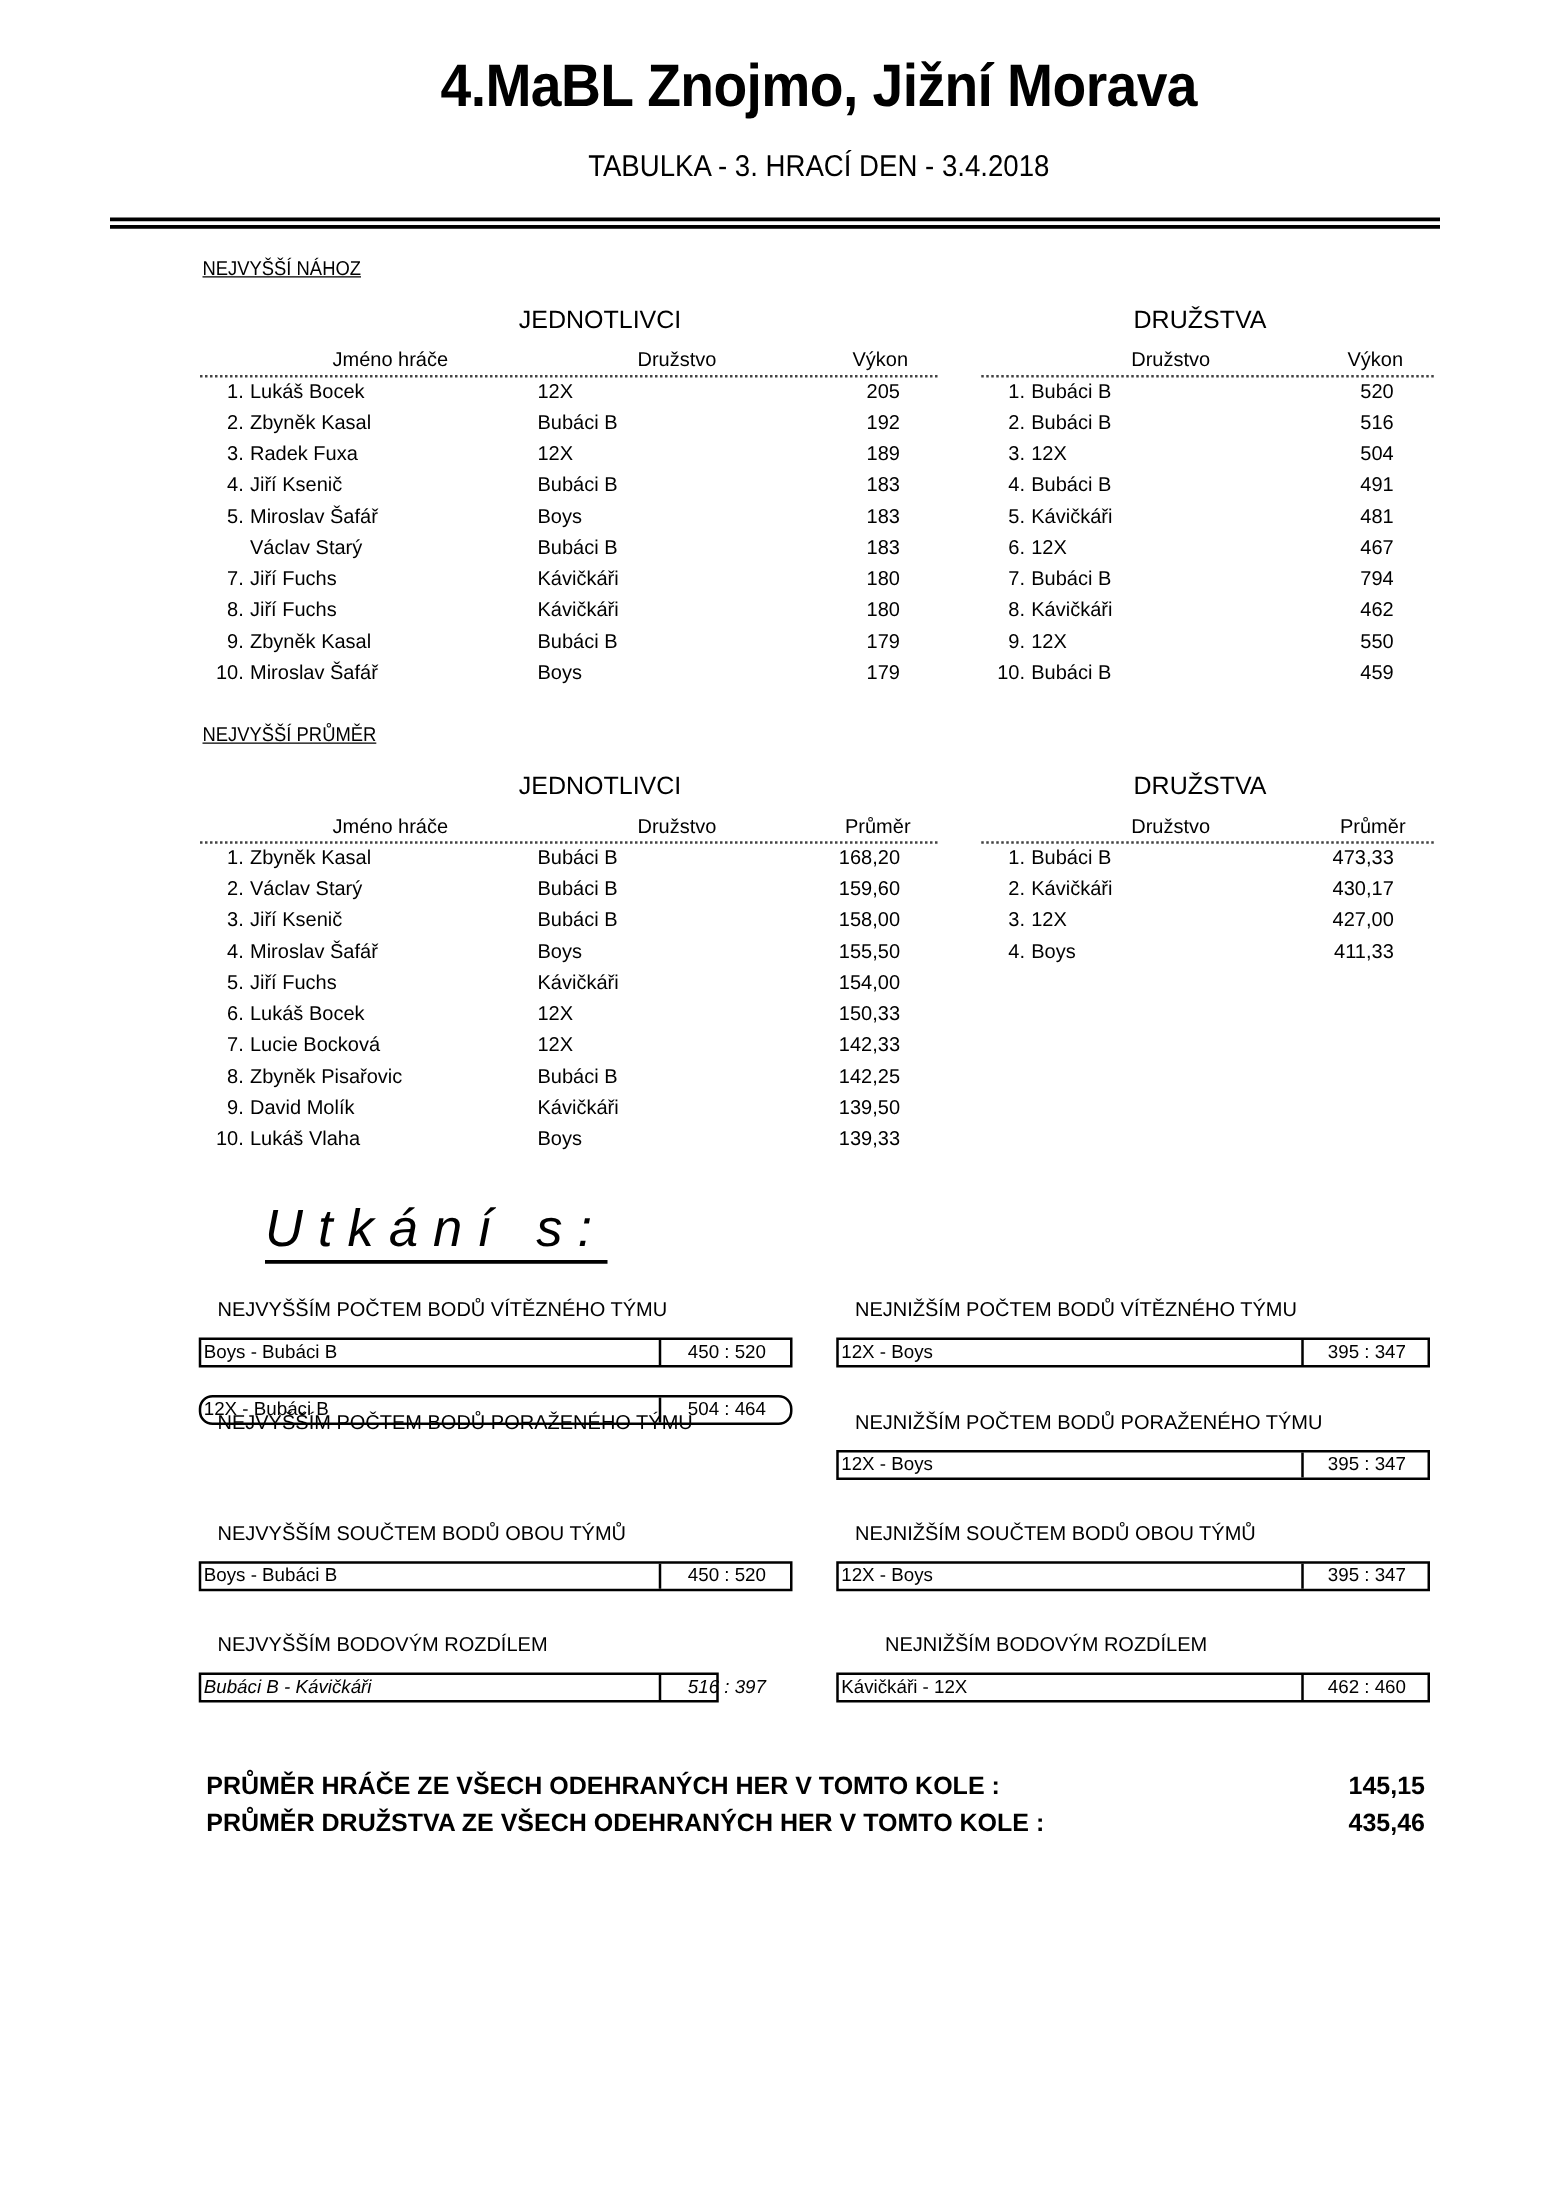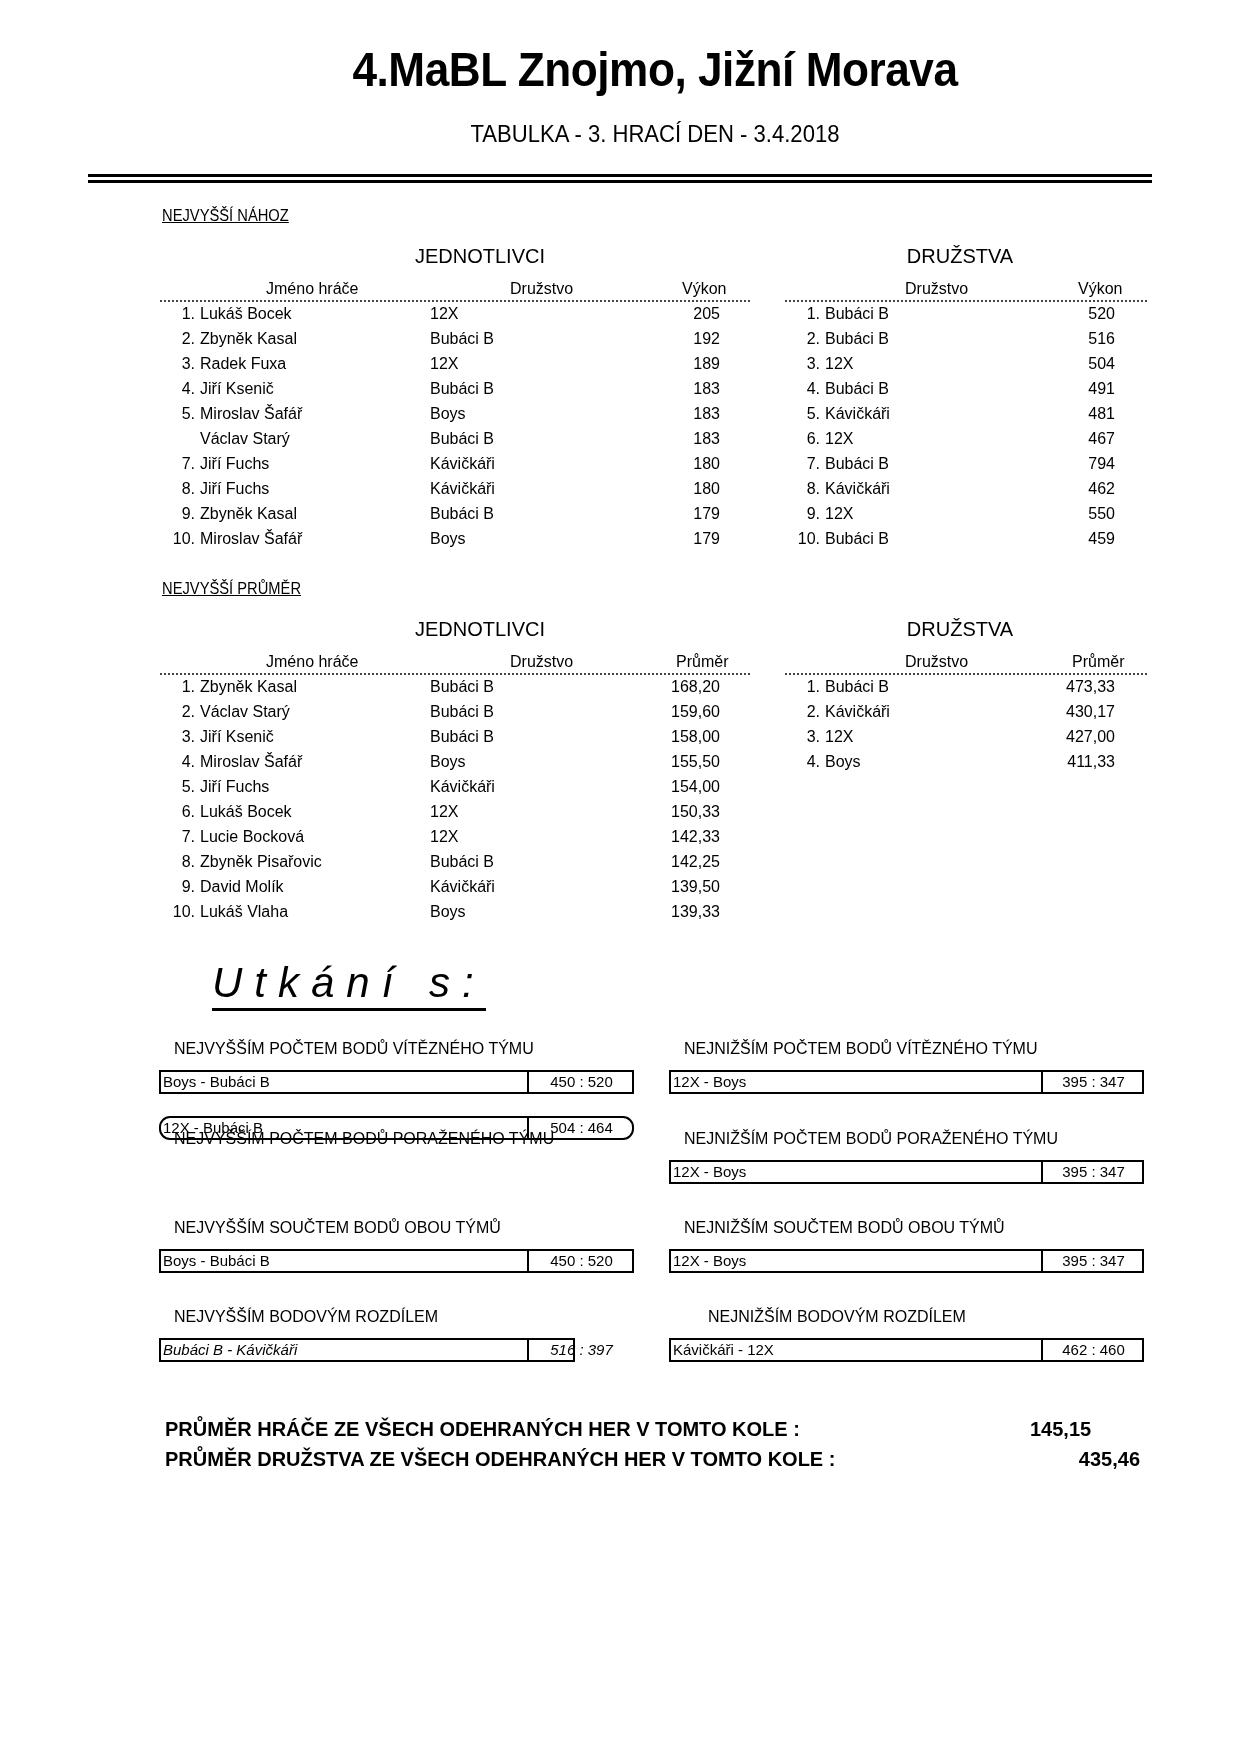--- a/index.html
+++ b/index.html
@@ -295,15 +295,15 @@
       <span class="score" style="left:370px;width:101px">395 : 347</span>
     </div>
     <div class="abs mh" style="left: 684px; top: 1308px; margin-left: 24px;">NEJNIŽŠÍM BODOVÝM ROZDÍLEM</div>
     <div class="abs mbox" style="left: 669px; top: 1338px; width: 475px;">
       <span class="teams">Kávičkáři - 12X</span>
       <span class="score" style="left:370px;width:101px">462 : 460</span>
     </div>
   </div>
 
 <div class="abs sum" style="left:165px;top:1418px;">PRŮMĚR HRÁČE ZE VŠECH ODEHRANÝCH HER V TOMTO KOLE :</div>
-<div class="abs sum" style="left:1030px;width:110px;top:1418px;">145,15</div>
+<div class="abs sum" style="left:1030px;width:110px;text-align:right;top:1418px;">145,15</div>
 <div class="abs sum" style="left:165px;top:1448px;">PRŮMĚR DRUŽSTVA ZE VŠECH ODEHRANÝCH HER V TOMTO KOLE :</div>
 <div class="abs sum" style="left:1030px;width:110px;text-align:right;top:1448px;">435,46</div>
 
 </body></html>

